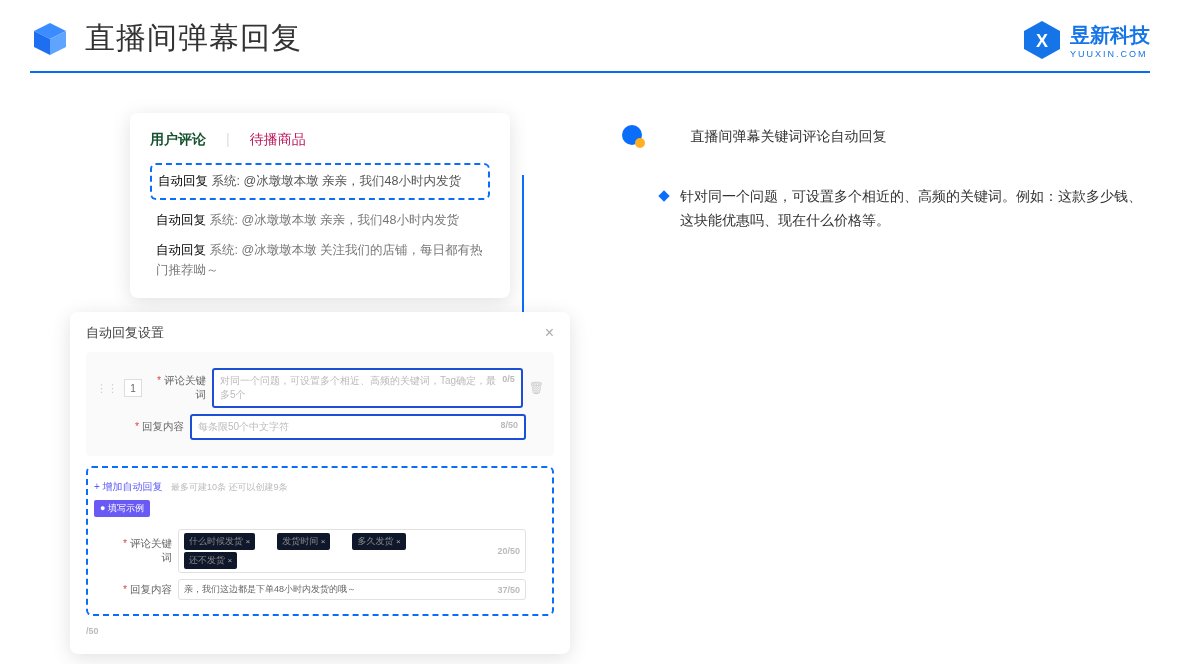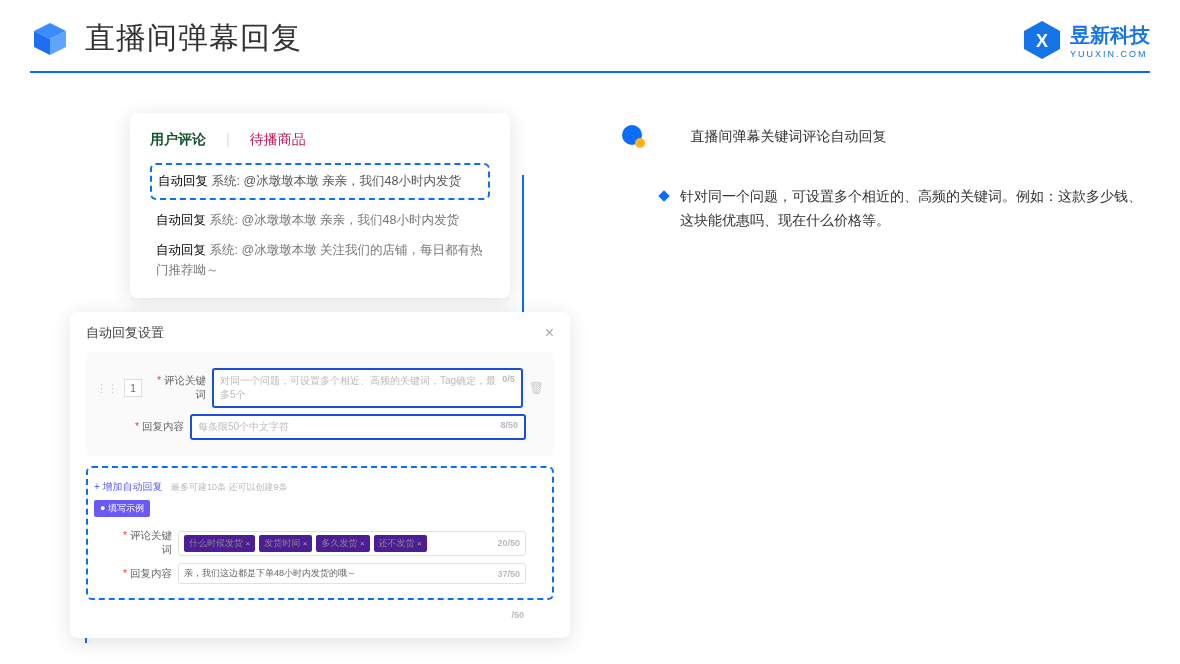--- a/index.html
+++ b/index.html
@@ -36,21 +36,21 @@
 .row-label { color: #666; width: 56px; text-align: right; margin-right: 6px; font-size: 10.5px; }
 .required::before { content: "*"; color: #e24b4b; margin-right: 3px; }
 .text-input { flex: 1; border: 2px solid #1d4ed8; border-radius: 3px; padding: 4px 6px; font-size: 10px; color: #bbb; background: #fff; display: flex; justify-content: space-between; }
 .counter { color: #bbb; font-size: 9px; font-weight: bold; }
 .trash { color: #ccc; margin-left: 6px; font-size: 12px; }
 
 .dashed-wrap { border: 2px dashed #0a6efa; border-radius: 6px; padding: 8px 6px; margin-top: 10px; }
 .add-link { color: #5a5af5; font-size: 10px; }
 .hint-grey { color: #bbb; font-size: 9px; margin-left: 4px; }
 .example-badge { display: inline-block; background: #6a5af5; color: #fff; font-size: 9px; padding: 2px 6px; border-radius: 2px; margin: 6px 0; }
-.tag-chip { display: inline-block; background: #4c1d95; color: #888; font-size: 9px; padding: 2px 5px; border-radius: 2px; margin-right: 2px; }
+.tag-chip { display: inline-block; background: #0f172a; color: #888; font-size: 9px; padding: 2px 5px; border-radius: 2px; margin-right: 20px; }
 .tag-x { color: #aaa; font-size: 8px; }
 .tag-input-row { border: 1px solid #e1e1e1; border-radius: 3px; padding: 3px 5px; background: #fff; display: flex; align-items: center; justify-content: space-between; flex: 1; margin-right: 20px; }
 .tag-input-row .tags { display: flex; flex-wrap: wrap; gap: 2px; }
 
 .connector { position: absolute; pointer-events: none; }
 .conn-v1 { width: 2px; background: #0a6efa; left: 492px; top: 62px; height: 340px; }
 .conn-h { height: 2px; background: #0a6efa; left: 55px; top: 400px; width: 438px; }
 .conn-v2 { width: 2px; background: #0a6efa; left: 55px; top: 400px; height: 130px; }
 
 .right-col { flex: 1; padding-left: 60px; padding-top: 10px; }
@@ -161,21 +161,21 @@
         </div>
         <div class="form-row">
           <span style="width:22px;"></span>
           <span class="row-label required">回复内容</span>
           <div class="tag-input-row">
             <span style="color:#666;font-size:9px;">亲，我们这边都是下单48小时内发货的哦～</span>
             <span class="counter">37/50</span>
           </div>
         </div>
       </div>
-      <div style="text-align:right;padding-right:30px;margin-top:4px;">
+      <div style="padding-right:30px;margin-top:4px;">
         <span class="counter">/50</span>
       </div>
     </div>
   </div>
 
   <div class="right-col">
     <div>
       <svg class="section-icon" viewBox="0 0 28 28">
         <circle cx="12" cy="12" r="10" fill="#0a6efa"></circle>
         <circle cx="20" cy="20" r="5" fill="#ffb020"></circle>

